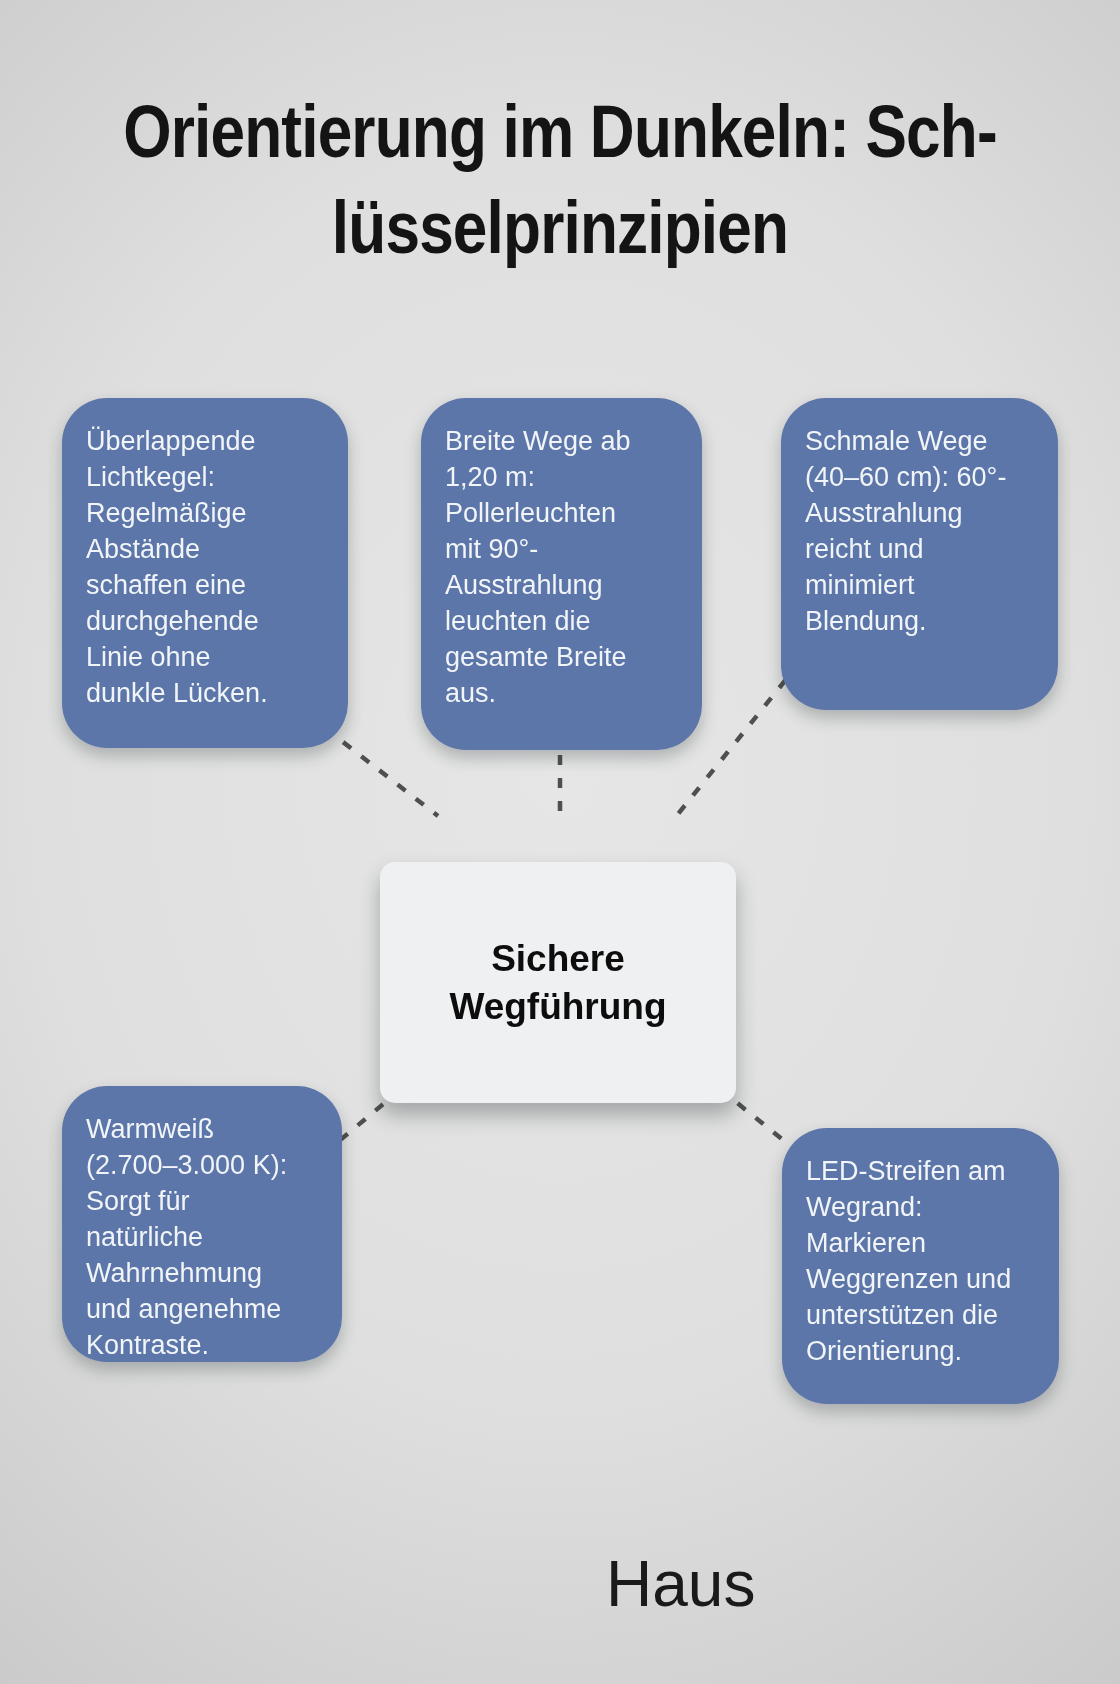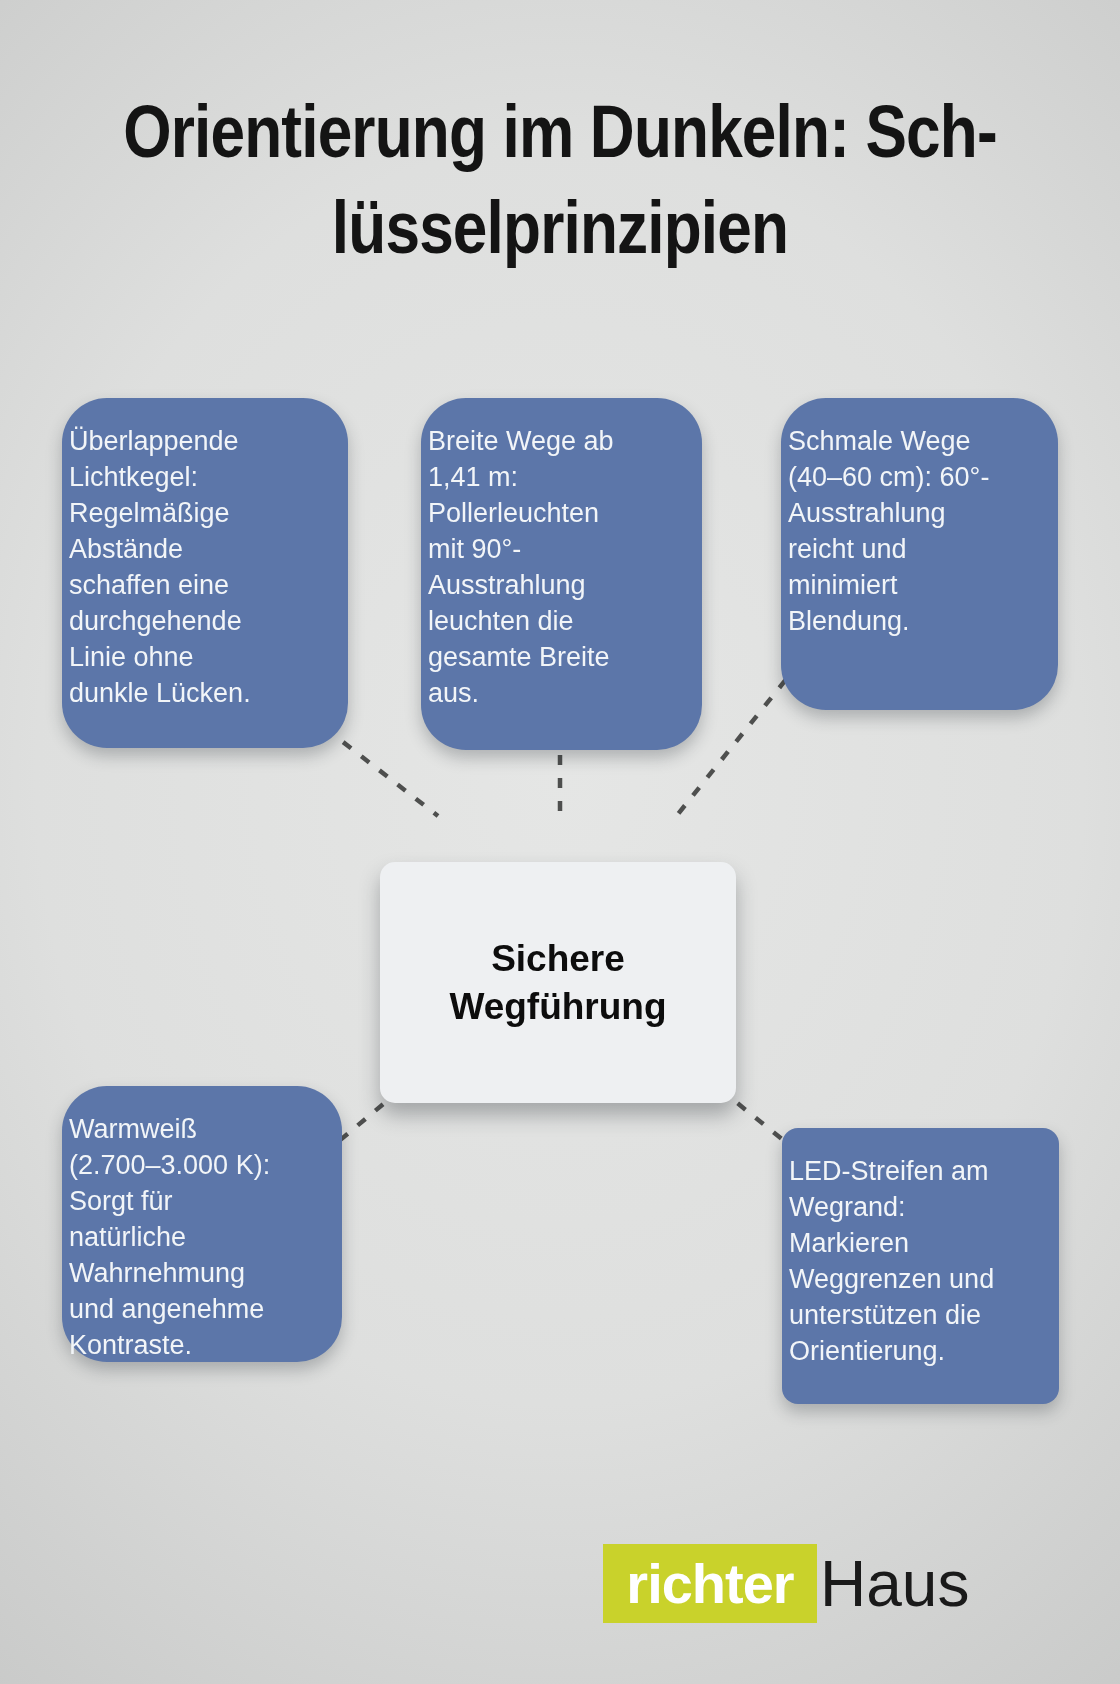--- a/index.html
+++ b/index.html
@@ -41,34 +41,34 @@
     stroke:var(--connector-color,#4e4f4e);
     stroke-width:4.5;
     stroke-dasharray:10 13;
   }
   .node{
     position:absolute;
     background:var(--node-fill,#5c76a9);
     border-radius:45px;
     box-shadow:0 8px 16px rgba(40,45,55,0.28);
     box-sizing:border-box;
-    padding:25px 7px;
+    padding:25px 24px;
   }
   .node p{
     margin:0;
     color:var(--node-text,#f2f5f8);
     font-size:27px;
     line-height:36px;
     white-space:pre-line;
   }
   .node-tl{left:62px;  top:398px;  width:286px; height:350px;}
   .node-tm{left:421px; top:398px;  width:281px; height:352px;}
   .node-tr{left:781px; top:398px;  width:277px; height:312px;}
   .node-bl{left:62px;  top:1086px; width:280px; height:276px;}
-  .node-br{left:782px; top:1128px; width:277px; height:276px;border-radius:16px;}
+  .node-br{left:782px; top:1128px; width:277px; height:276px;}
   .center-node{
     position:absolute;
     left:380px; top:818px; width:356px; height:241px;
     background:var(--center-fill,#eef0f2);
     border-radius:15px;
     box-shadow:0 12px 20px rgba(50,55,60,0.35);
     display:flex;align-items:center;justify-content:center;margin-top:44px;
   }
   .center-node p{
     margin:0;
@@ -123,21 +123,21 @@
 Regelmäßige
 Abstände
 schaffen eine
 durchgehende
 Linie ohne
 dunkle Lücken.</p>
   </div>
 
   <div class="node node-tm">
     <p>Breite Wege ab
-1,41 m:
+1,20 m:
 Pollerleuchten
 mit 90°-
 Ausstrahlung
 leuchten die
 gesamte Breite
 aus.</p>
   </div>
 
   <div class="node node-tr">
     <p>Schmale Wege
@@ -166,17 +166,16 @@
 unterstützen die
 Orientierung.</p>
   </div>
 
   <div class="center-node">
     <p>Sichere
 Wegführung</p>
   </div>
 
   <div class="logo">
-    <span class="logo-primary">richter</span>
     <span class="logo-secondary">Haus</span>
   </div>
 
 </div>
 
 </body></html>

